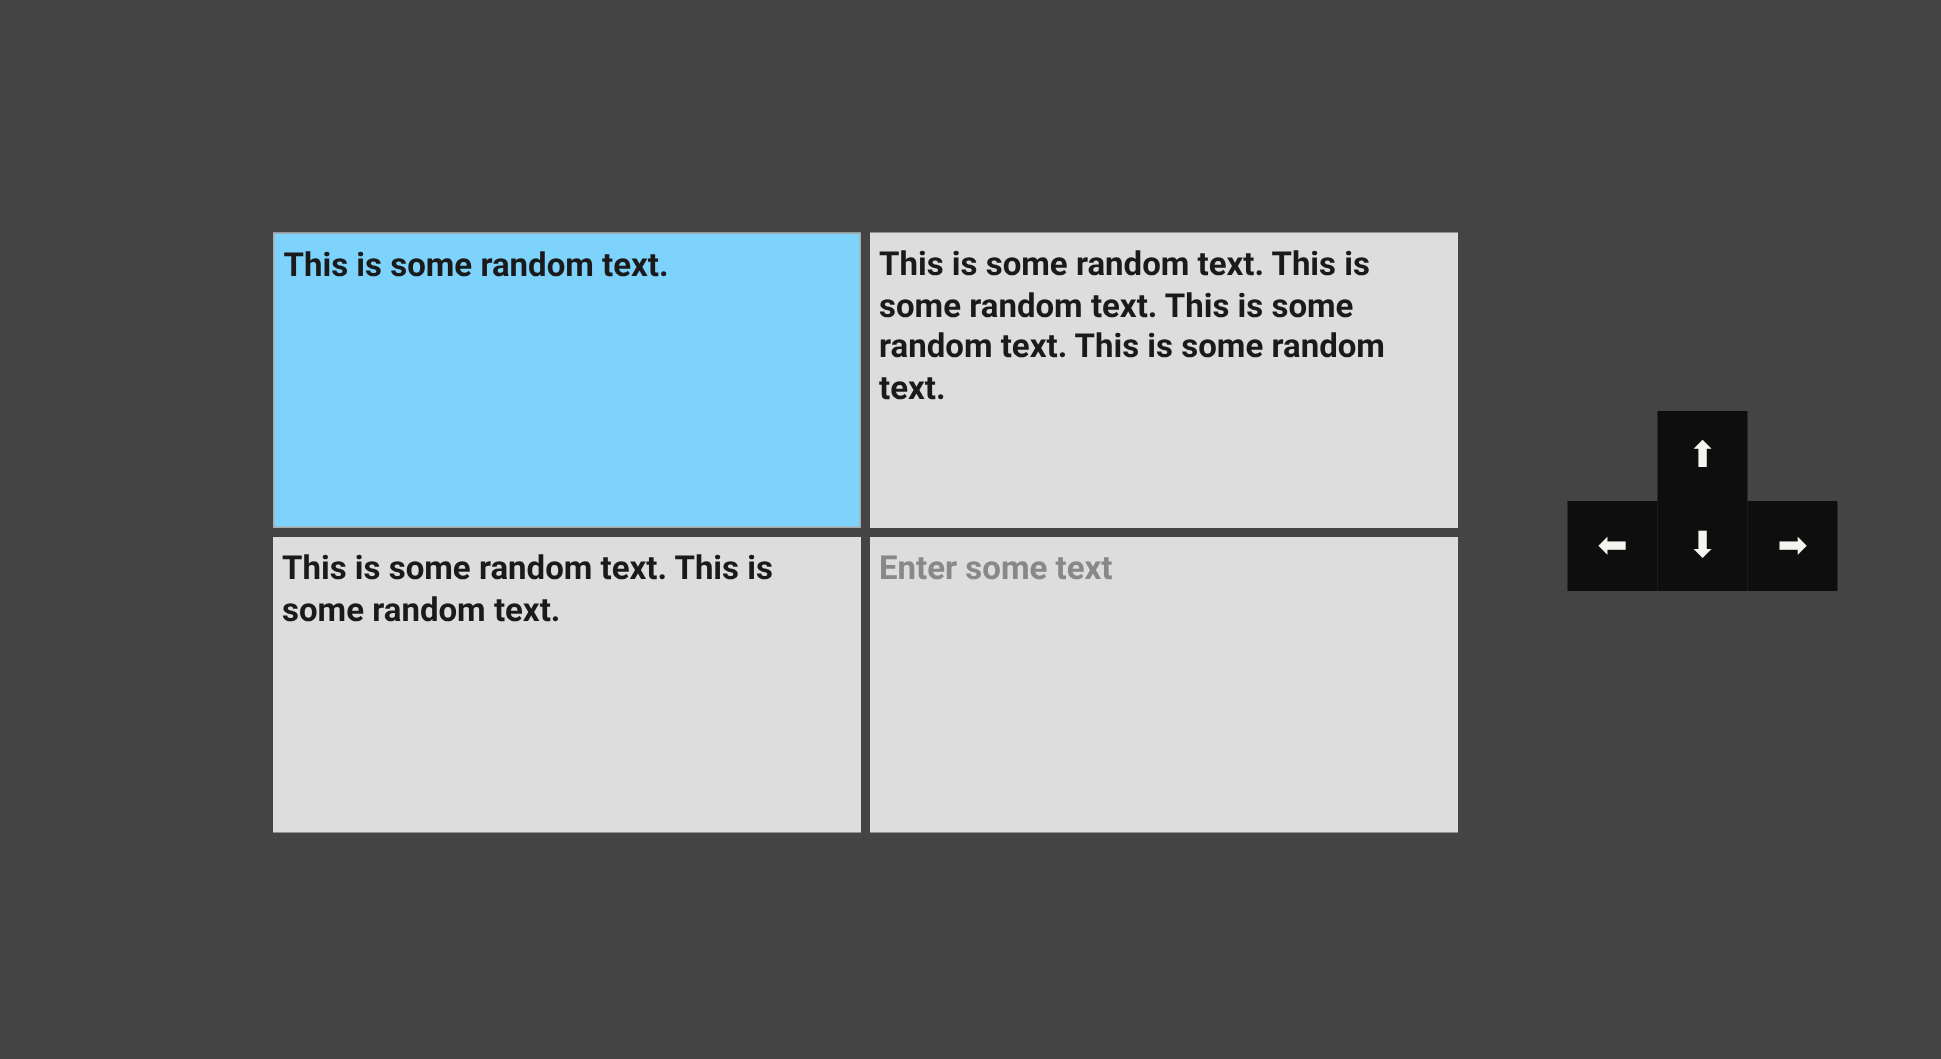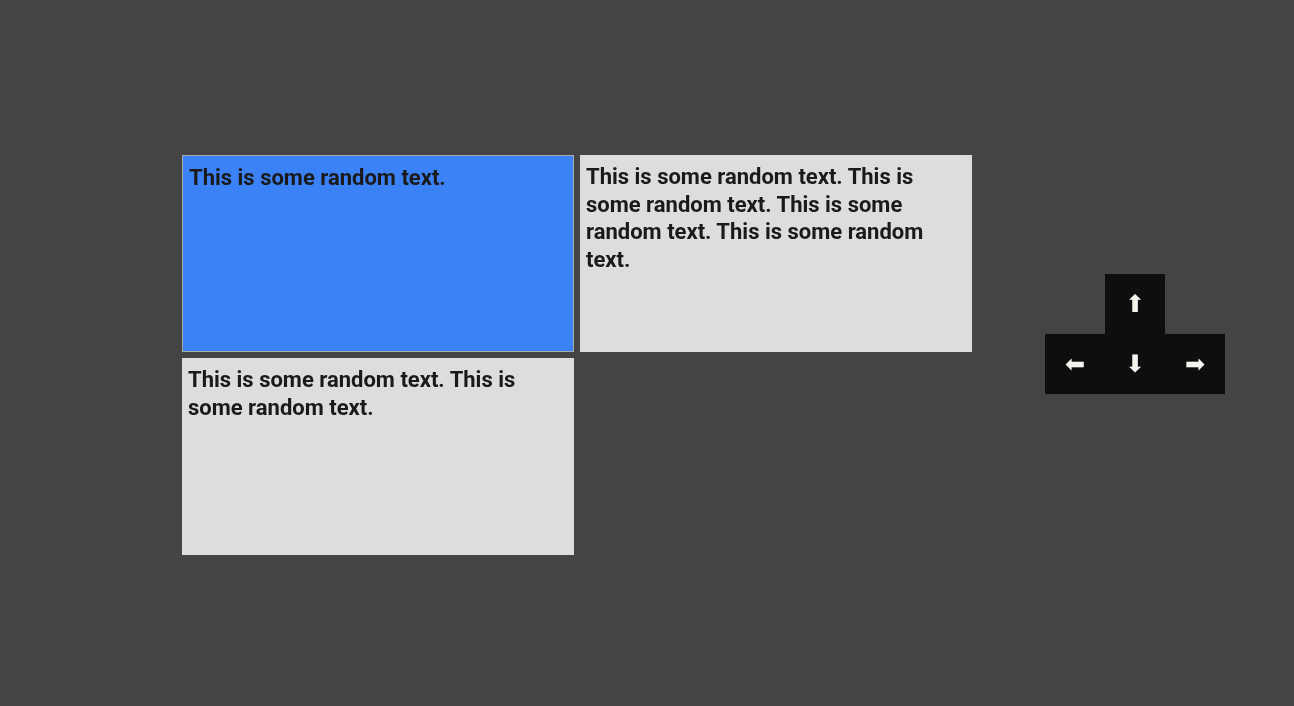--- a/index.html
+++ b/index.html
@@ -31,21 +31,21 @@
       font-size: 22px;
       font-weight: 700;
       color: #1a1a1a;
       line-height: 1.25;
       resize: none;
       outline: none;
       font-family: inherit;
       overflow: hidden;
     }
     .text-box.focused {
-      background: #3b82f6;
+      background: #7dd3fc;
       border: 1px solid #aaaaaa;
     }
     .text-box::placeholder {
       color: #888888;
       font-weight: 700;
     }
     .dpad {
       position: absolute;
       left: 1045px;
       top: 274px;
@@ -74,20 +74,21 @@
       display: block;
     }
   </style>
 </head>
 <body>
 
 <div class="grid-container">
   <textarea class="text-box focused" placeholder="Enter some text" style="">This is some random text.</textarea>
   <textarea class="text-box" placeholder="Enter some text" style="">This is some random text. This is some random text. This is some random text. This is some random text.</textarea>
   <textarea class="text-box" placeholder="Enter some text" style="">This is some random text. This is some random text.</textarea>
+  <textarea class="text-box" placeholder="Enter some text" style=""></textarea>
 </div>
 
 <div class="dpad">
   <button class="dpad-btn dpad-up">
     <span class="arrow-icon">⬆</span>
   </button>
   <button class="dpad-btn dpad-left">
     <span class="arrow-icon">⬅</span>
   </button>
   <button class="dpad-btn dpad-down">

